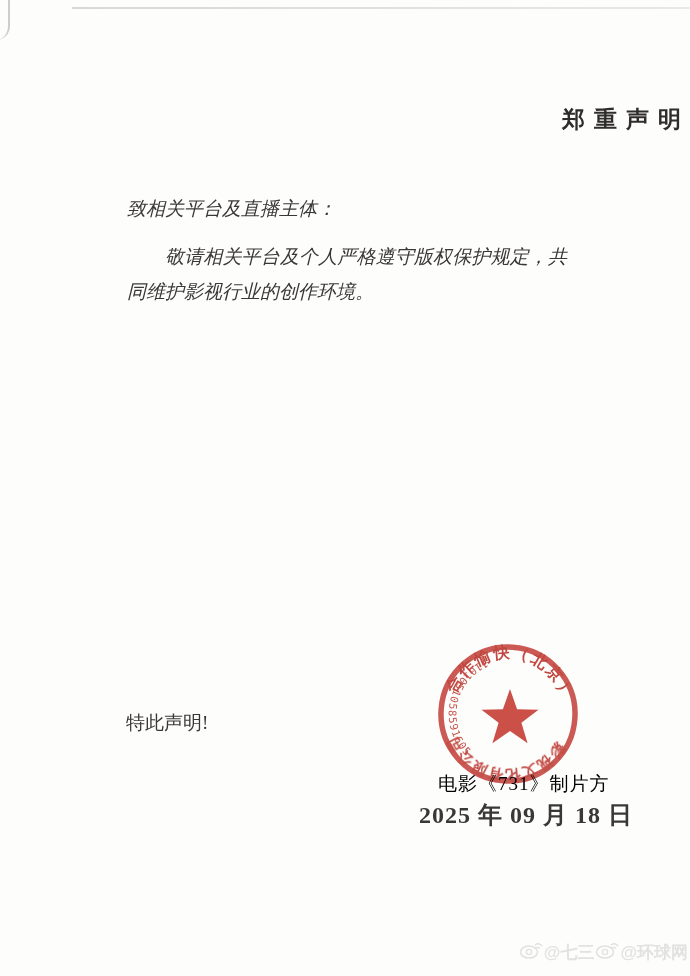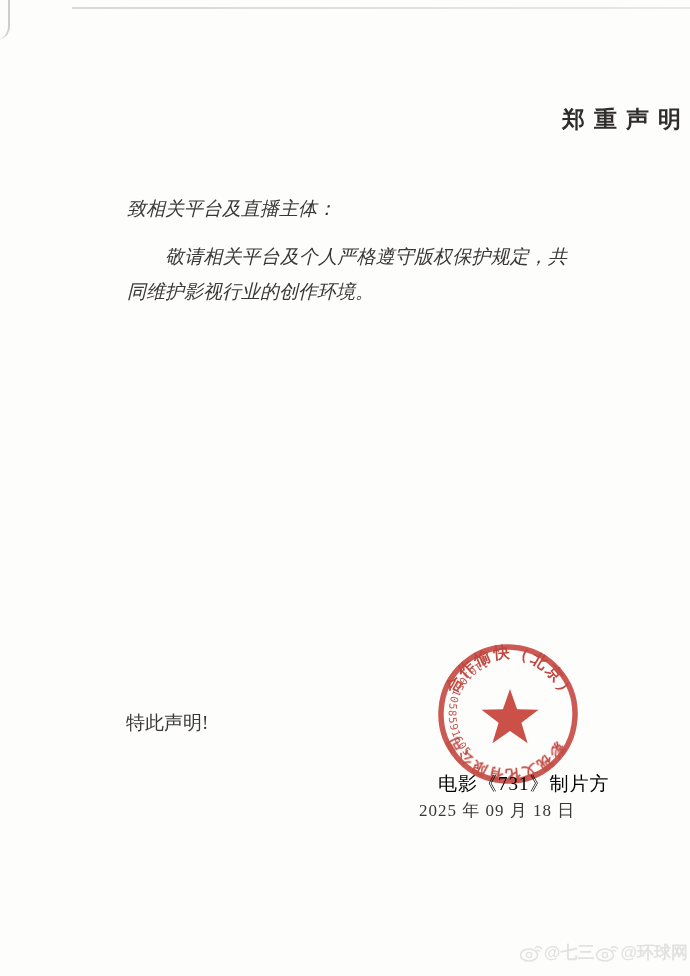--- a/index.html
+++ b/index.html
@@ -47,25 +47,25 @@
   .seal svg{display:block;}
   .seal-top-text{font-size:16px;font-weight:bold;letter-spacing:2px;}
   .seal-bottom-text{font-size:15px;font-weight:bold;letter-spacing:1px;filter:blur(.45px);}
   .seal-number{font-size:10.5px;letter-spacing:1px;font-family:"DejaVu Sans Mono","Liberation Mono",monospace;}
   .signature{
     position:absolute;left:430px;top:763px;margin:8px;
     font-size:19px;letter-spacing:1px;color:#000000;
   }
   .date{
     position:absolute;left:419px;top:799px;margin:0;
-    font-size:17px;letter-spacing:1px;
+    font-size:24px;letter-spacing:1px;font-weight:bold;
   }
   .watermark{
     position:absolute;right:2px;top:941px;
-    display:flex;align-items:center;gap:1px;
+    display:flex;align-items:flex-start;gap:1px;
     color:#e2e2e0;font-size:17px;font-weight:bold;
     font-family:"Liberation Sans","DejaVu Sans",sans-serif;
     user-select:none;
   }
   .wm-icon{flex:0 0 auto;}
 </style>
 </head>
 <body>
 
 <div class="page">

